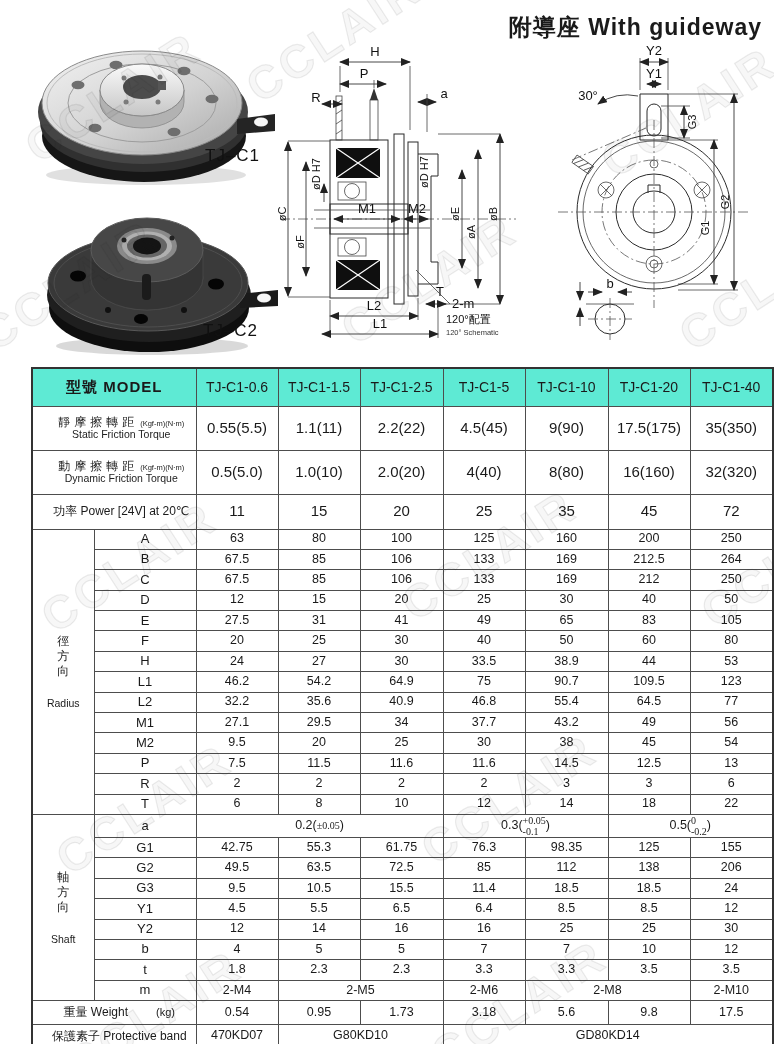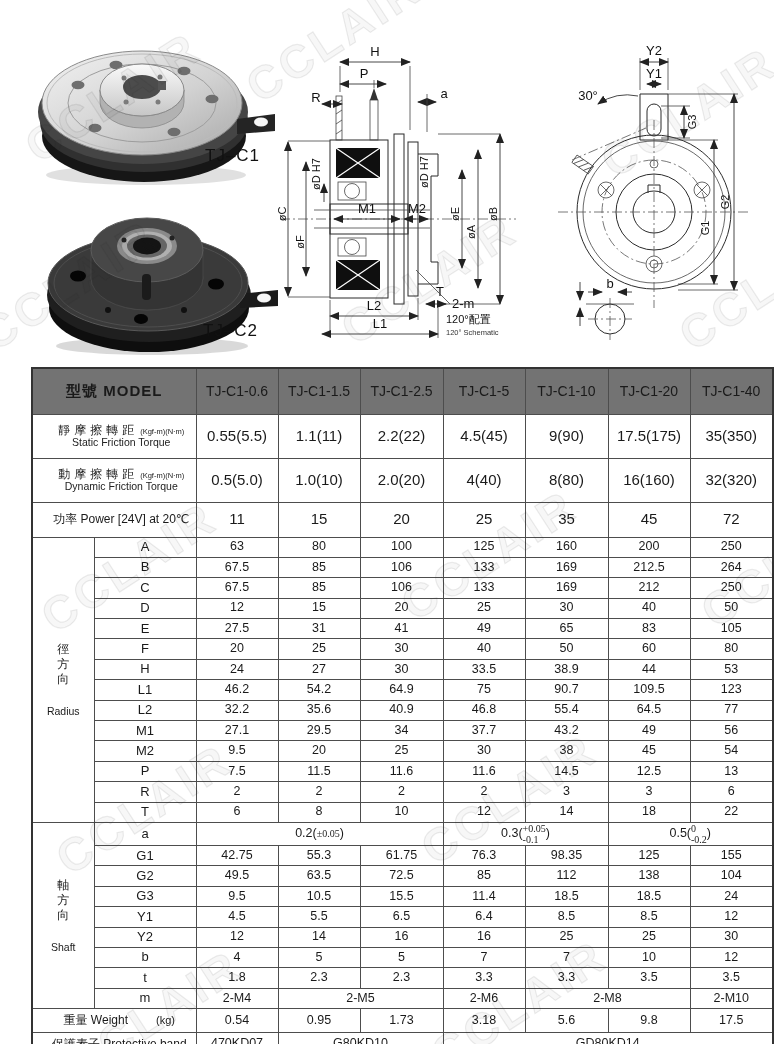--- a/index.html
+++ b/index.html
@@ -26,21 +26,21 @@
   svg text{fill:#111;font-family:"Liberation Sans","DejaVu Sans",sans-serif;}
   .dimtxt{font-size:11px;}
   .dimtxt-b{font-size:13px;}
   .dimtxt-s{font-size:7.5px;fill:#333;}
   
   #spec-table{position:absolute;left:31px;top:367px;width:741px;border-collapse:collapse;
       table-layout:fixed;z-index:2;background:transparent;}
   #spec-table td{border:1px solid #4d4d4d;padding:0;text-align:center;vertical-align:middle;
       line-height:1.1;overflow:hidden;}
   #spec-table{border:2px solid #333;}
-  tr.hdr{height:46px;background:#737373;}
+  tr.hdr{height:38px;background:#5eead4;}
   tr.hdr td{font-size:14px;}
   td.hdrlbl{font-size:15px !important;font-weight:bold;letter-spacing:1px;}
   tr.spec{height:44px;}
   tr.power{height:35px;}
   tr.dim{height:20.4px;}
   tr.wide{height:24px;}
   td.lblcell{text-align:left;}
   td.speclbl .zh{font-size:12px;letter-spacing:4px;padding-left:14px;white-space:nowrap;}
   td.speclbl .unit{font-size:7.5px;letter-spacing:0;color:#222;margin-left:2px;}
   td.speclbl .en{font-size:10.5px;letter-spacing:0;padding-left:14px;color:#222;}
@@ -69,20 +69,21 @@
   <div class="wm" style="left:330px;top:252px;">CCLAIR</div>
   <div class="wm" style="left:668px;top:258px;">CCLAIR</div>
   <div class="wm" style="left:30px;top:540px;">CCLAIR</div>
   <div class="wm" style="left:390px;top:528px;">CCLAIR</div>
   <div class="wm" style="left:690px;top:535px;">CCLAIR</div>
   <div class="wm" style="left:45px;top:782px;">CCLAIR</div>
   <div class="wm" style="left:410px;top:772px;">CCLAIR</div>
   <div class="wm" style="left:55px;top:988px;">CCLAIR</div>
   <div class="wm" style="left:420px;top:978px;">CCLAIR</div>
 
+  <div id="page-title">附導座 With guideway</div>
 
   <svg class="photo" style="left:15px;top:15px;" width="265" height="180" viewBox="0 0 265 180">
     <defs>
       <linearGradient id="faceGrad" x1="0" y1="0" x2="1" y2="1">
         <stop offset="0" stop-color="#f2f2f2"></stop>
           <stop offset="0.55" stop-color="#d2d2d2"></stop>
           <stop offset="1" stop-color="#a8a8a8"></stop>
       </linearGradient>
       <linearGradient id="hubGrad" x1="0" y1="0" x2="0" y2="1">
         <stop offset="0" stop-color="#fafafa"></stop>
@@ -543,21 +544,21 @@
           <td class="val">155</td>
         </tr>
         <tr class="dim">
           <td class="dimname">G2</td>
           <td class="val">49.5</td>
           <td class="val">63.5</td>
           <td class="val">72.5</td>
           <td class="val">85</td>
           <td class="val">112</td>
           <td class="val">138</td>
-          <td class="val">104</td>
+          <td class="val">206</td>
         </tr>
         <tr class="dim">
           <td class="dimname">G3</td>
           <td class="val">9.5</td>
           <td class="val">10.5</td>
           <td class="val">15.5</td>
           <td class="val">11.4</td>
           <td class="val">18.5</td>
           <td class="val">18.5</td>
           <td class="val">24</td>

